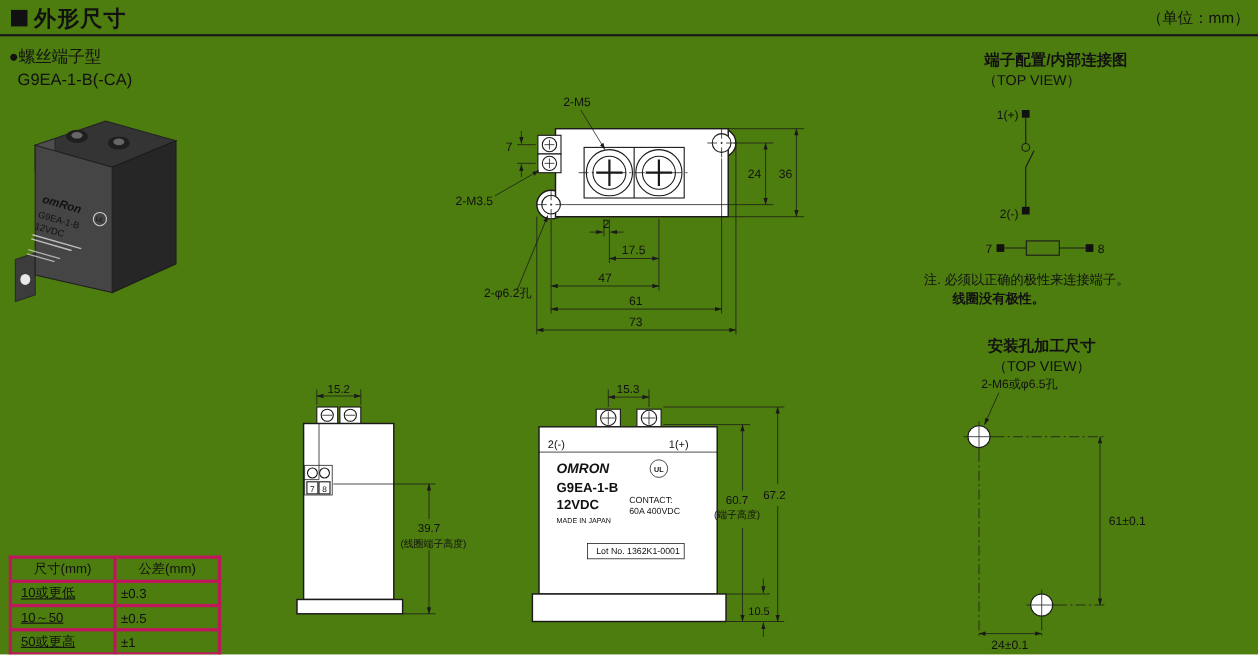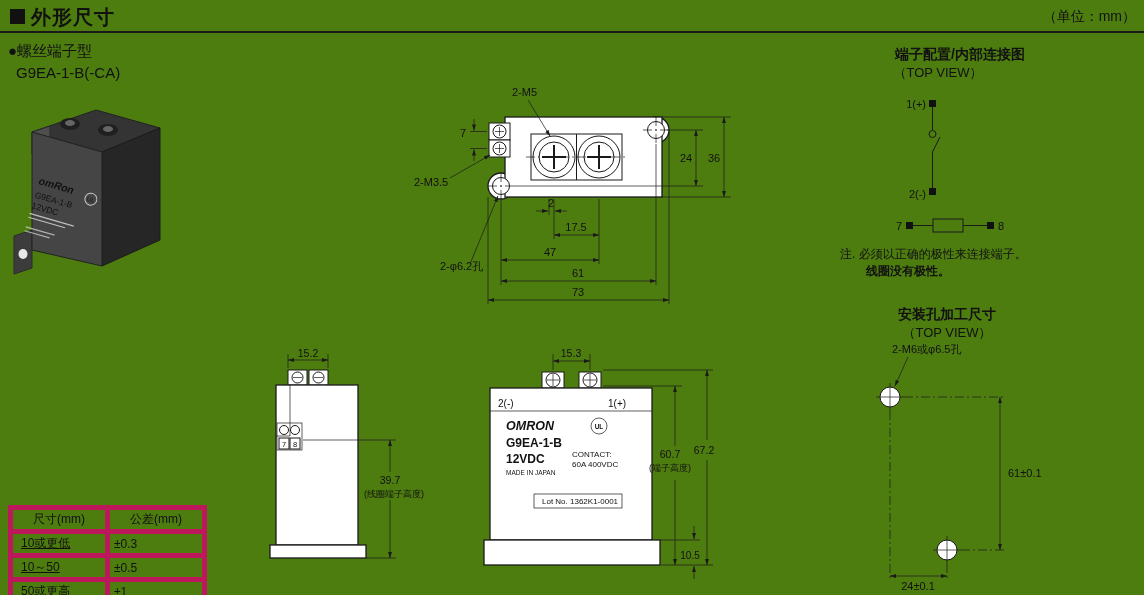--- a/index.html
+++ b/index.html
@@ -7,21 +7,21 @@
   .page{position:relative;width:1144px;height:595px;background:#4d7c0f;overflow:hidden;}
   .abs{position:absolute;}
   .hdr-title{font-size:20px;font-weight:bold;letter-spacing:1px;}
   .hdr-rule{border-top:2px solid #1a1a1a;width:1144px;}
   .unit-note{font-size:14px;}
   .sub-label{font-size:15px;}
   .col-title{font-size:14px;font-weight:bold;text-align:center;}
   .col-sub{font-size:13px;text-align:center;}
   .note-line{font-size:12px;}
   table.tol{border-collapse:collapse;font-size:12px;}
-  table.tol td,table.tol th{border:5px solid #be185d;font-weight:normal;height:19px;padding:0 4px;}
+  table.tol td,table.tol th{border:3px solid #be185d;font-weight:normal;height:19px;padding:0 4px;}
   table.tol th{text-align:center;width:84px;}
   table.tol td.c1{text-align:left;padding-left:8px;text-decoration:underline;}
   table.tol td.c2{}
   svg text{font-family:"Liberation Sans","DejaVu Sans",sans-serif;fill:#111;}
   .md{stroke:#1a1a1a;stroke-width:1;fill:none;}
   .thin{stroke:#1a1a1a;stroke-width:.7;fill:none;}
   .cl{stroke:#1a1a1a;stroke-width:.7;fill:none;stroke-dasharray:9 3 2 3;}
   .wh{fill:#fff;stroke:#1a1a1a;stroke-width:1.3;}
   .whm{fill:#fff;stroke:#1a1a1a;stroke-width:1;}
   .slot{stroke:#1a1a1a;stroke-width:2;fill:none;}

